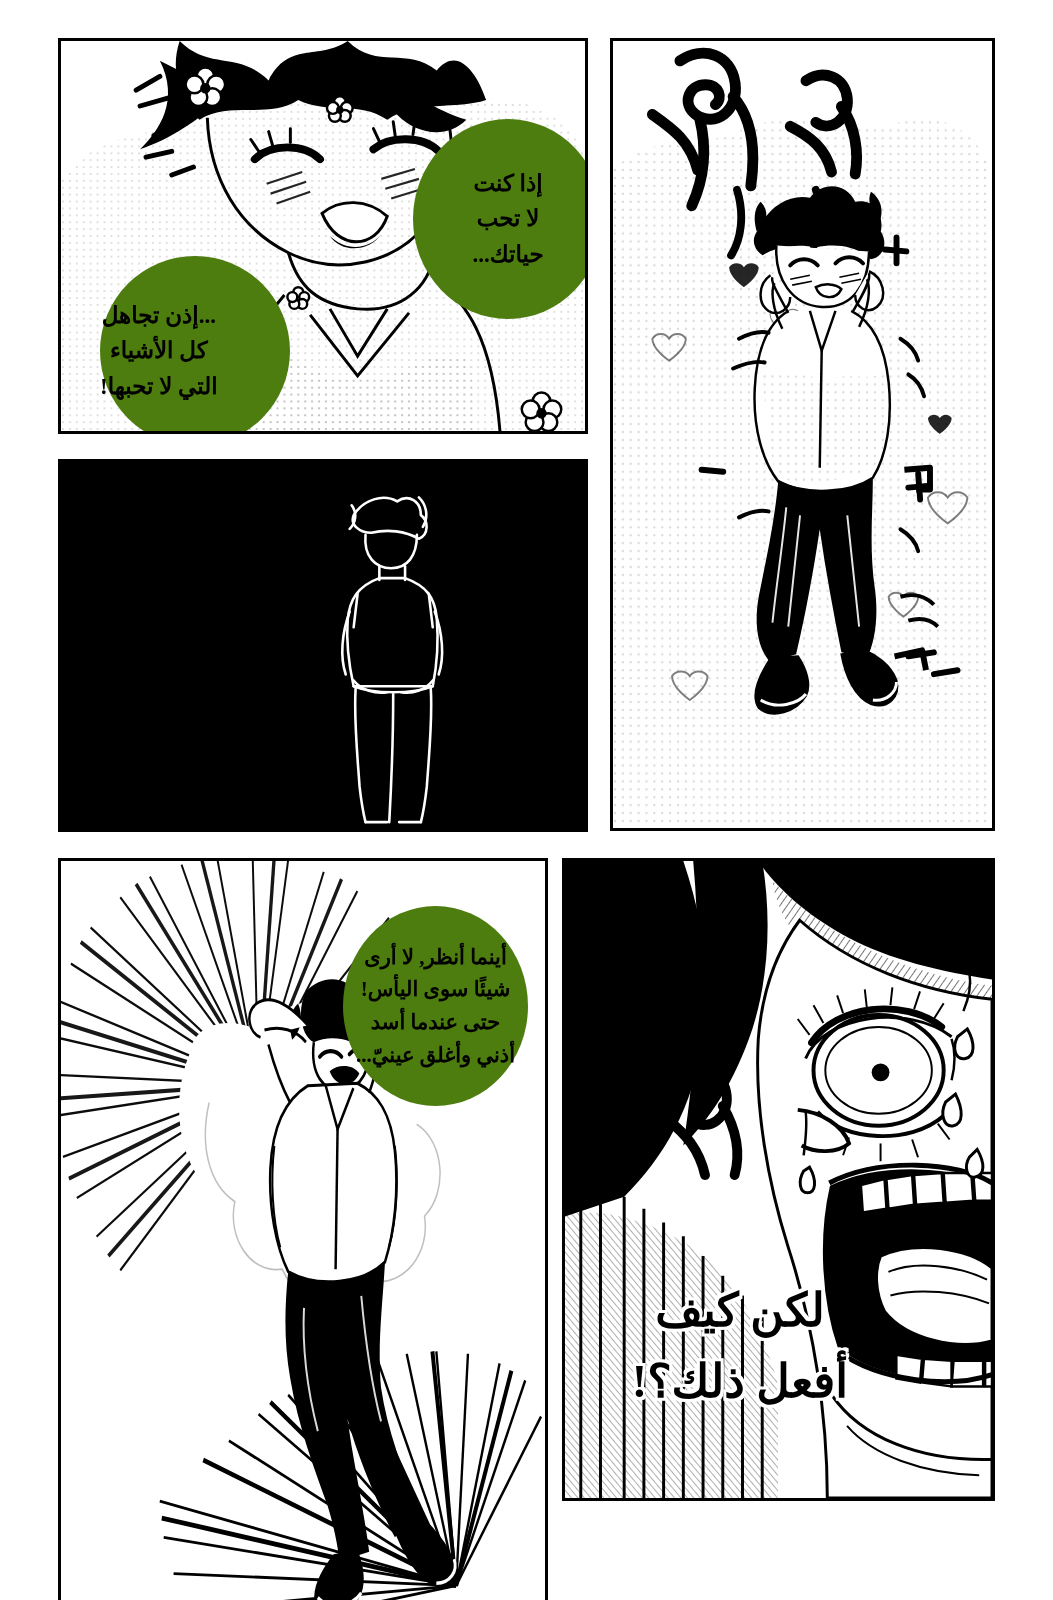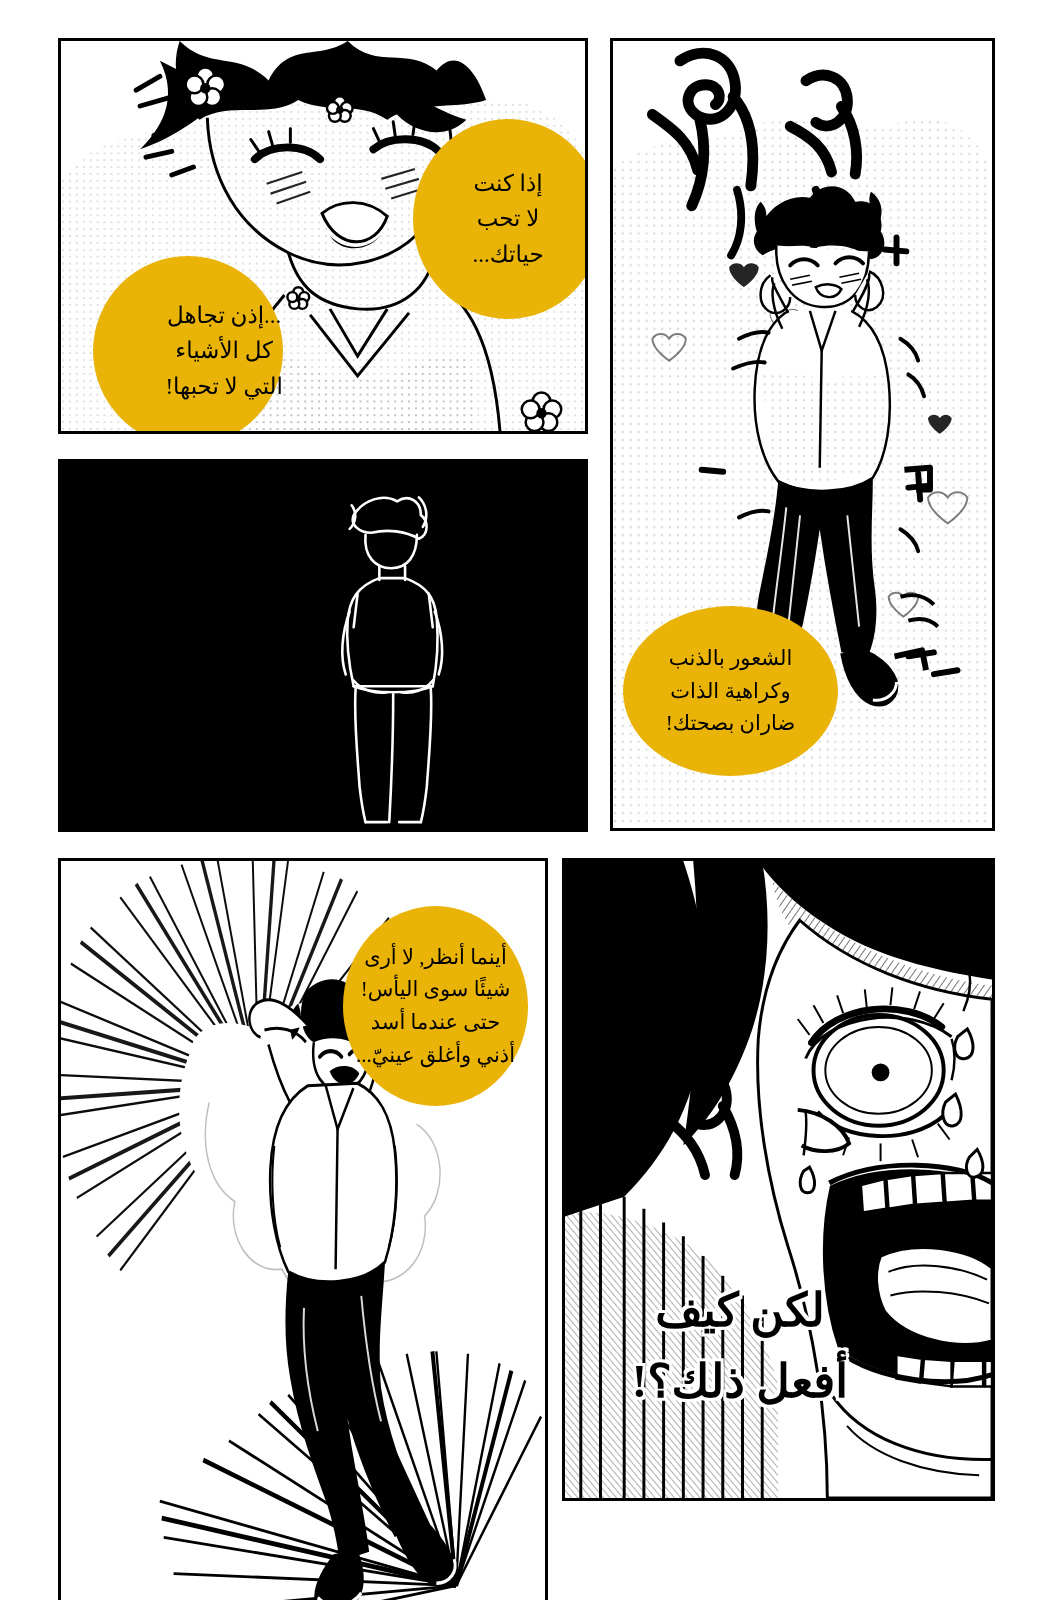--- a/index.html
+++ b/index.html
@@ -42,46 +42,46 @@
   .art {
     position: absolute;
     left: 0; top: 0;
     width: 100%; height: 100%;
     pointer-events: none;
   }
 
   
   .bubble {
     position: absolute;
-    background: #eab308;
+    background: #4d7c0f;
     color: #000;
     direction: rtl;
     text-align: center;
     line-height: 1.55;
-    font-weight: 400;
+    font-weight: 700;
     letter-spacing: 0;
   }
   .bubble.round {
     border-radius: 50% / 50%;
   }
   .bubble .txt {
     display: block;
     white-space: pre-line;
   }
 
   
   #b1 {
     left: 352px; top: 78px; width: 190px; height: 200px;
     font-size: 23px;
     display: flex; align-items: center; justify-content: center;
   }
   #b2 {
-    left: 32px; top: 215px; width: 190px; height: 190px;
+    left: 39px; top: 215px; width: 190px; height: 190px;
     font-size: 23px;
-    display: flex; align-items: center; justify-content: flex-start;
+    display: flex; align-items: center; justify-content: flex-end;
   }
 
   
   #b3 {
     left: 245px; top: 150px; width: 130px; height: 135px;
     font-size: 21px;
     display: flex; align-items: center; justify-content: center;
   }
   #b4 {
     left: 10px; top: 565px; width: 215px; height: 170px;
@@ -381,25 +381,20 @@
         <path d="M292,560 C306,556 318,560 326,568"></path>
         <path d="M300,584 C314,580 324,584 330,590"></path>
       </g>
 
       <g fill="none" stroke="#000" stroke-width="6" stroke-linejoin="round">
         <path d="M296,432 L322,430 L322,452 L308,452"></path>
         <path d="M286,620 L314,614 L318,634"></path>
       </g>
     </svg>
 
-    <div class="bubble round" id="b4">
-      <span class="txt">الشعور بالذنب
-وكراهية الذات
-ضاران بصحتك!</span>
-    </div>
   </div>
 
   <div class="panel" id="panel-3">
     <svg class="art" viewBox="0 0 530 373" preserveAspectRatio="none">
       <rect x="0" y="0" width="530" height="373" fill="#000"></rect>
 
       <g fill="none" stroke="#ffffff" stroke-width="2.6" stroke-linejoin="round" stroke-linecap="round">
 
         <path d="M296,54 C306,38 326,32 340,40 C352,32 364,40 364,54 C372,60 372,74 362,78
                  C348,70 330,68 314,72 C302,72 292,64 296,54 Z"></path>

